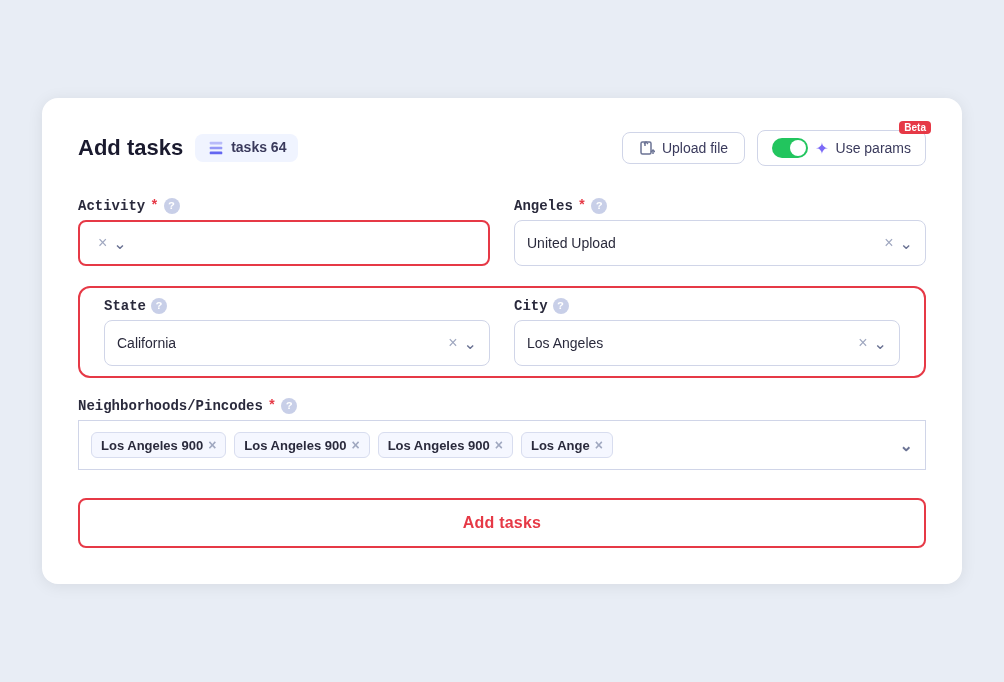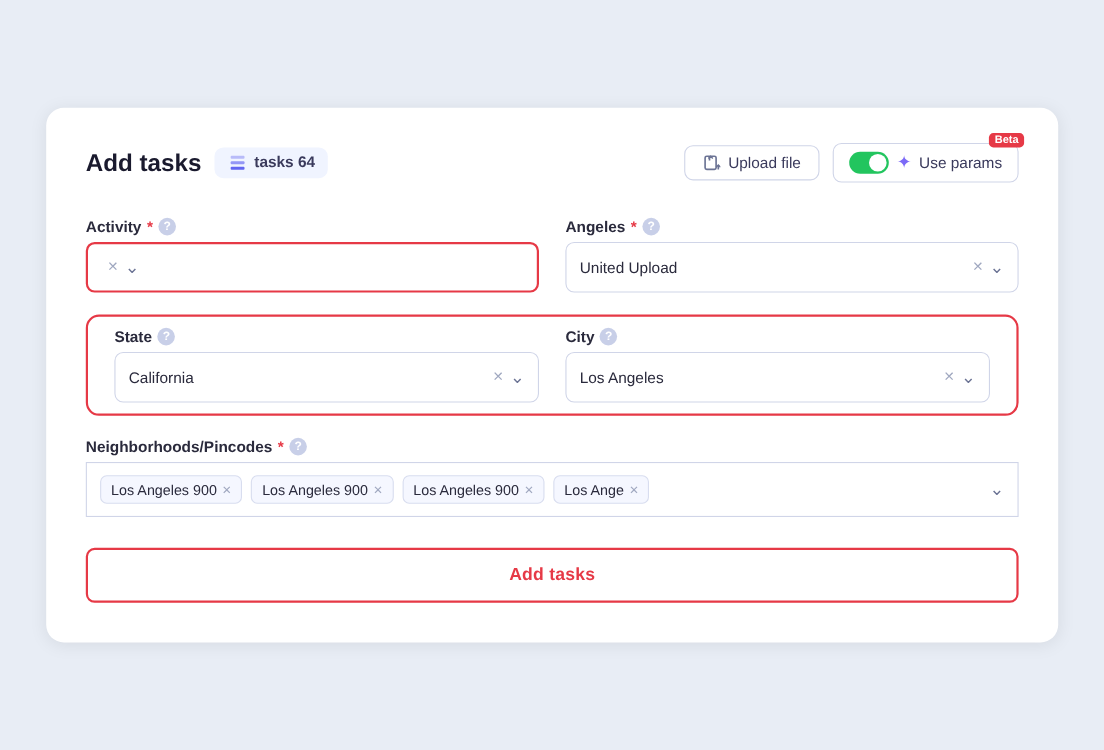--- a/index.html
+++ b/index.html
@@ -120,20 +120,21 @@
       flex-direction: column;
       gap: 6px;
     }
     .form-label {
       font-size: 14px;
       font-weight: 600;
       color: #2a2a3c;
       display: flex;
       align-items: center;
       gap: 5px;
+      font-family: Liberation Mono, monospace;
     }
     .required {
       color: #e63946;
     }
     .help-icon {
       width: 16px;
       height: 16px;
       border-radius: 50%;
       background: #c8cfe8;
       color: #fff;
@@ -181,20 +182,21 @@
     .neighborhoods-box {
       border: 1.5px solid #d0d5e8;
       border-radius: 0;
       padding: 10px 12px;
       display: flex;
       align-items: center;
       flex-wrap: wrap;
       gap: 8px;
       min-height: 50px;
       background: #fff;
+      font-weight: bold;
     }
     .tag {
       display: flex;
       align-items: center;
       gap: 5px;
       background: #f5f7ff;
       border: 1px solid #d8ddef;
       border-radius: 6px;
       padding: 4px 9px;
       font-size: 13px;

